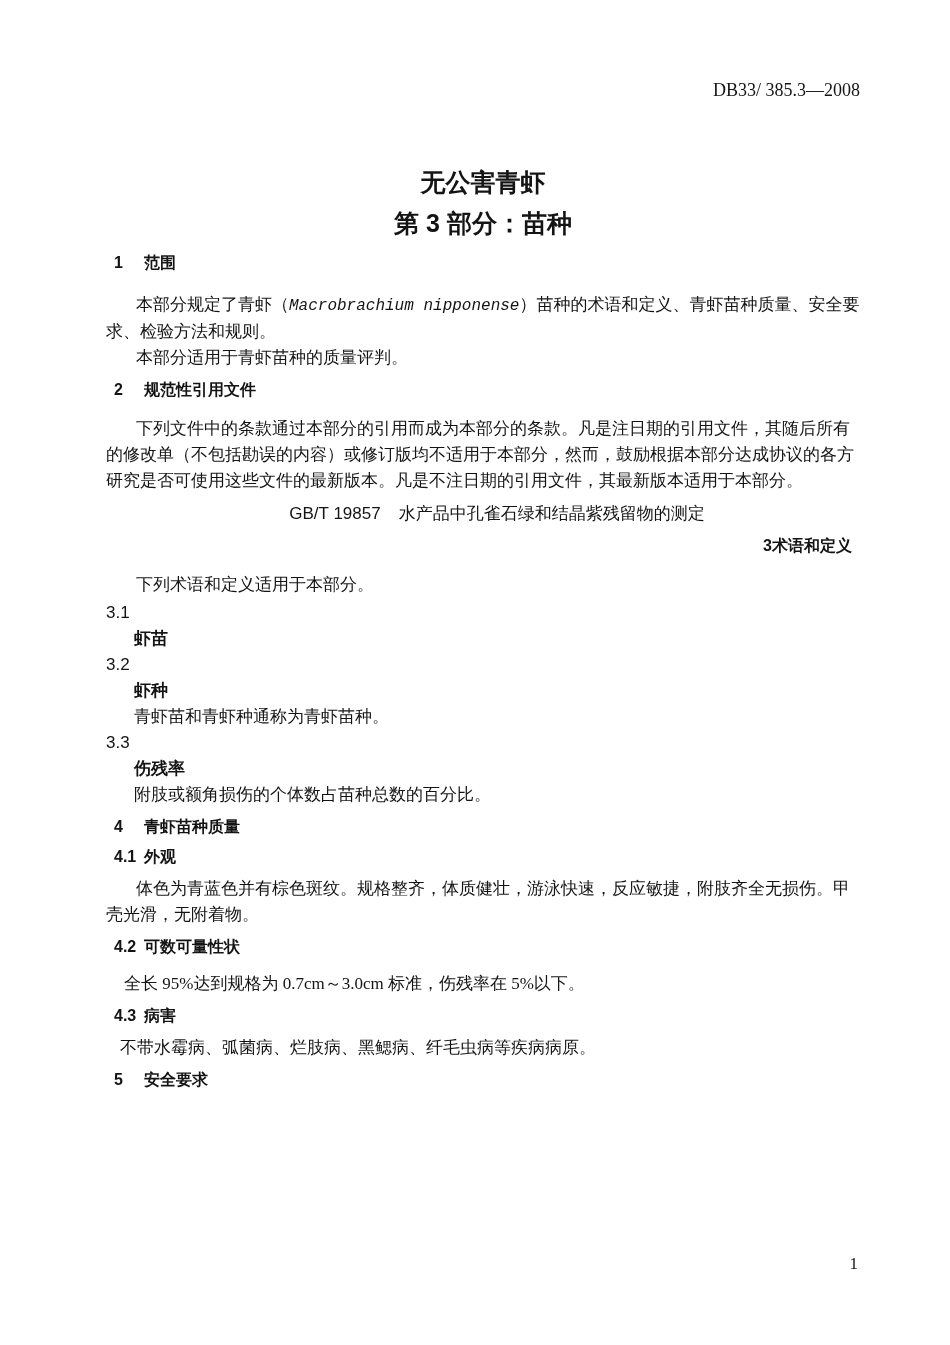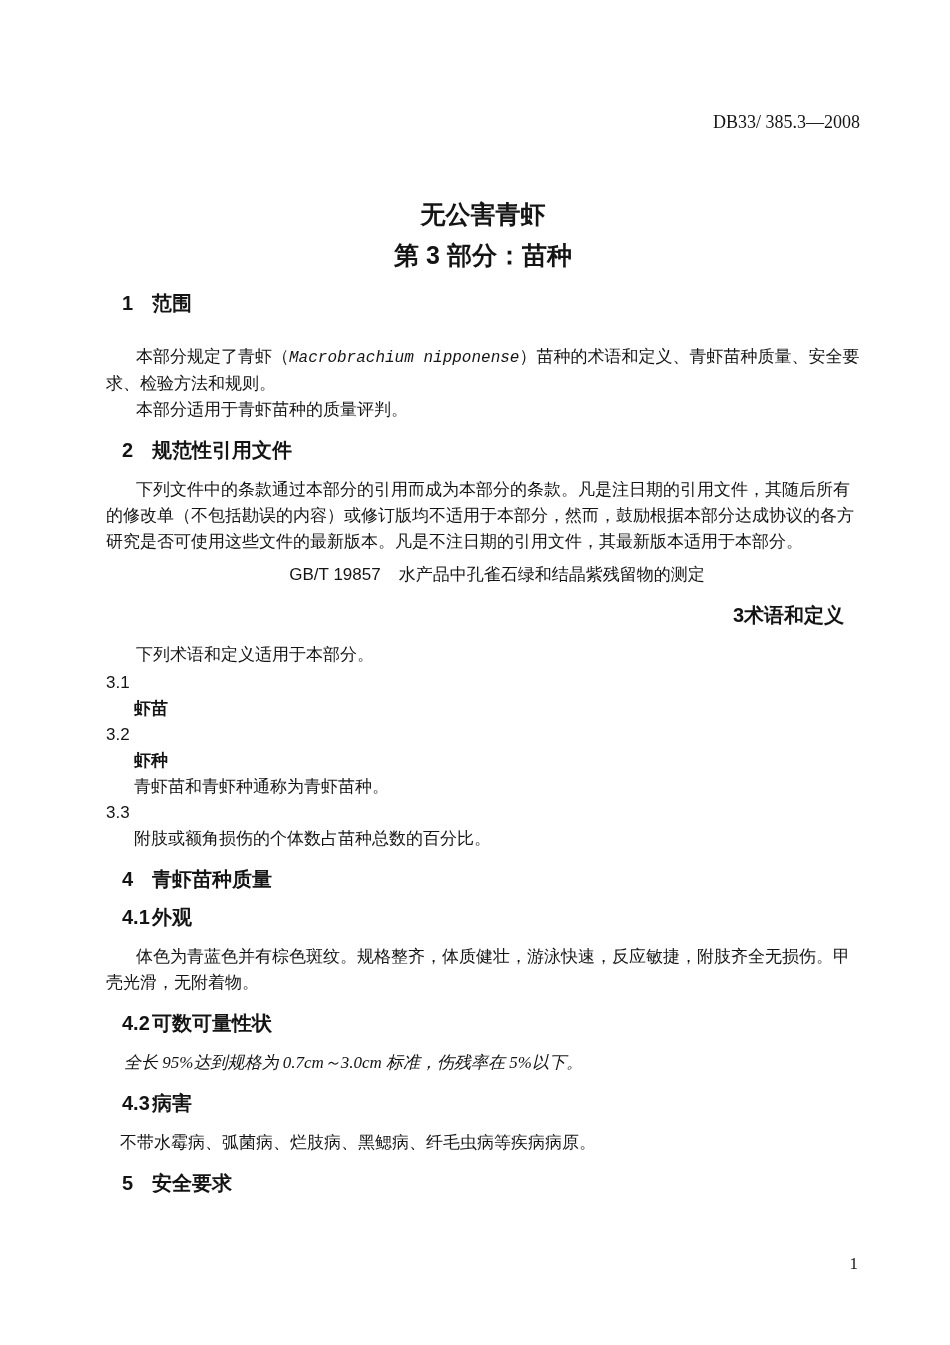--- a/index.html
+++ b/index.html
@@ -3,21 +3,21 @@
 <meta charset="utf-8">
 <style>
   html, body { margin: 0; padding: 0; background: #e8e8e8; }
   .page {
     position: relative;
     width: 950px;
     height: 1345px;
     margin: 0 auto;
     background: #ffffff;
     box-sizing: border-box;
-    padding: 112px 90px 0 106px;
+    padding: 80px 90px 0 106px;
     color: #141414;
     font-family: "Liberation Serif", "DejaVu Serif", serif;
     font-size: 17px;
     overflow: hidden;
   }
   .doc-code {
     text-align: right;
     font-family: "Liberation Serif", "DejaVu Serif", serif;
     font-size: 18px;
     line-height: 20px;
@@ -26,23 +26,23 @@
     margin-top: 62px;
     text-align: center;
     font-family: "Liberation Sans", "DejaVu Sans", sans-serif;
     font-weight: bold;
     font-size: 25px;
     line-height: 41px;
   }
   h2.sec {
     font-family: "Liberation Sans", "DejaVu Sans", sans-serif;
     font-weight: bold;
-    font-size: 20px;
+    font-size: 16px;
     line-height: 22px;
-    margin: 16px;
+    margin: 8px;
   }
   h2.sec .num { display: inline-block; min-width: 30px; }
   .body { margin: 0; line-height: 26px; }
   .ind2  { text-indent: 30px; }
   .ind15 { text-indent: 18px; }
   .ind1  { text-indent: 14px; }
   .species {
     font-family: "Liberation Mono", "DejaVu Sans Mono", monospace;
     font-style: italic;
     font-size: 16px;
@@ -60,29 +60,29 @@
   .term-name {
     font-family: "Liberation Sans", "DejaVu Sans", sans-serif;
     font-weight: bold;
     line-height: 26px;
     margin: 0;
     padding-left: 28px;
   }
   .term-def { padding-left: 28px; }
   
   .mt-h1   { margin-top: 40px; }
-  .mt-p13  { margin-top: 30px; }
+  .mt-p13  { margin-top: 18px; }
   .mt-h2   { margin-top: 32px; }
   .mt-p15  { margin-top: 15px; }
   .mt-refs { margin-top: 7px; text-align: center; }
   .mt-h3   { margin-top: 28px; text-align: right; }
   .mt-31   { margin-top: 2px; }
   .mt-h41  { margin-top: 17px; }
   .mt-p4   { margin-top: 4px; }
-  .mt-p2   { margin-top: 13px; font-style: italic; }
+  .mt-p2   { margin-top: 13px; }
   .mt-p7   { margin-top: 7px; }
   .mt-h5   { margin-top: 12px; }
   .page-num {
     position: absolute;
     top: 1254px;
     right: 92px;
     font-size: 17px;
   }
 </style>
 </head>
@@ -117,20 +117,21 @@
   <p class="body ind2 mt-p15">下列术语和定义适用于本部分。</p>
 
   <p class="term-num mt-31">3.1</p>
   <p class="term-name">虾苗</p>
 
   <p class="term-num">3.2</p>
   <p class="term-name">虾种</p>
   <p class="body term-def">青虾苗和青虾种通称为青虾苗种。</p>
 
   <p class="term-num">3.3</p>
+  <p class="term-name">伤残率</p>
   <p class="body term-def">附肢或额角损伤的个体数占苗种总数的百分比。</p>
 
   <h2 class="sec">
     <span class="num">4</span><span>青虾苗种质量</span>
   </h2>
 
   <h2 class="sec mt-h41">
     <span class="num">4.1</span><span>外观</span>
   </h2>
   <p class="body ind2 mt-p4">体色为青蓝色并有棕色斑纹。规格整齐，体质健壮，游泳快速，反应敏捷，附肢齐全无损伤。甲壳光滑，无附着物。</p>

